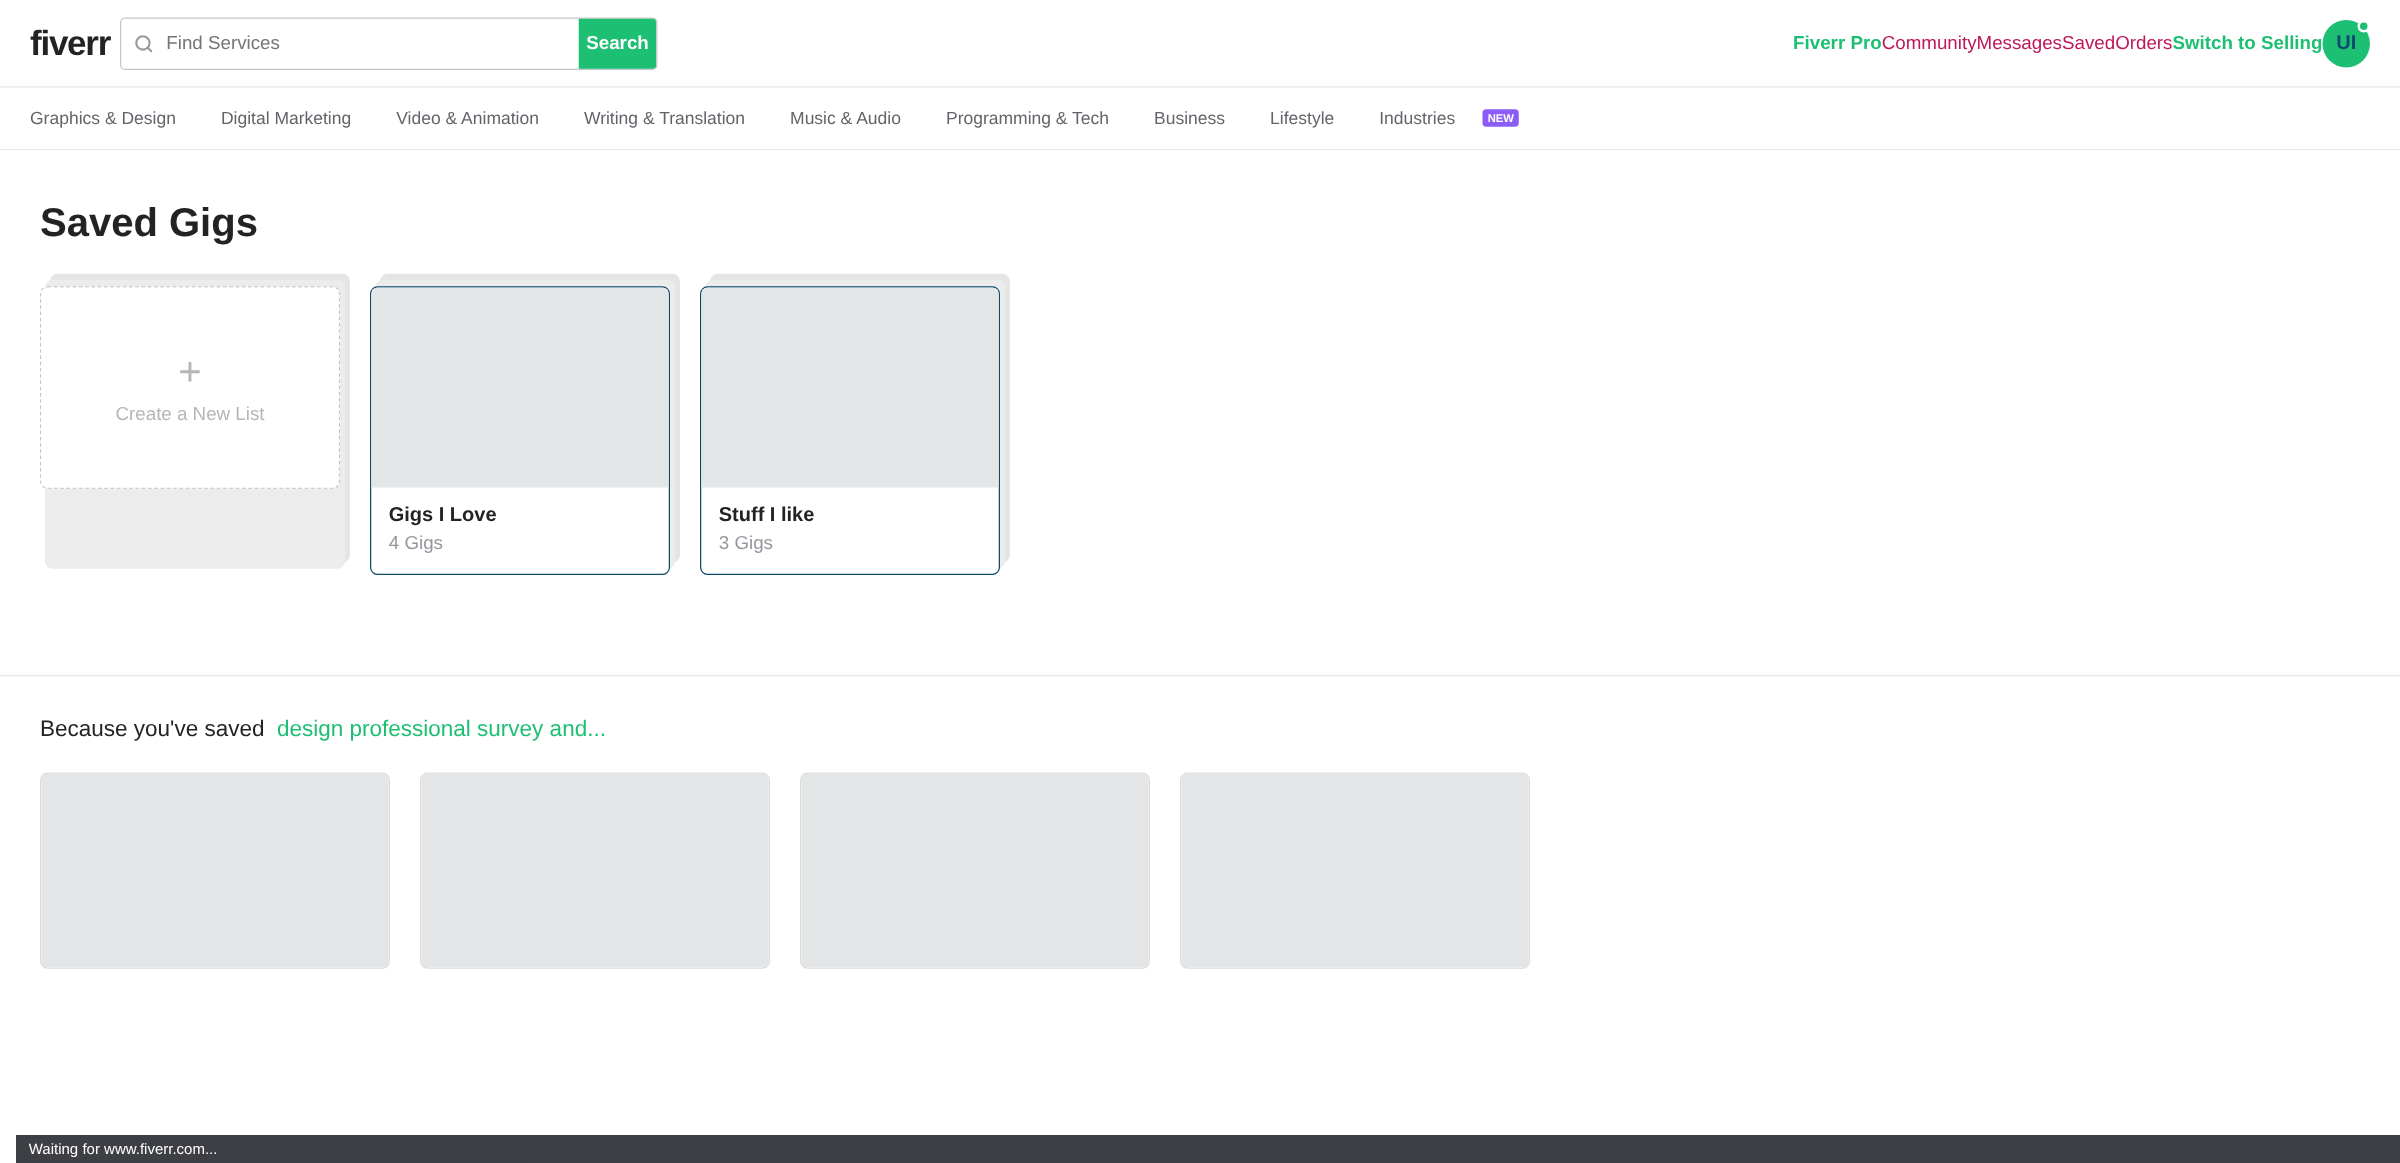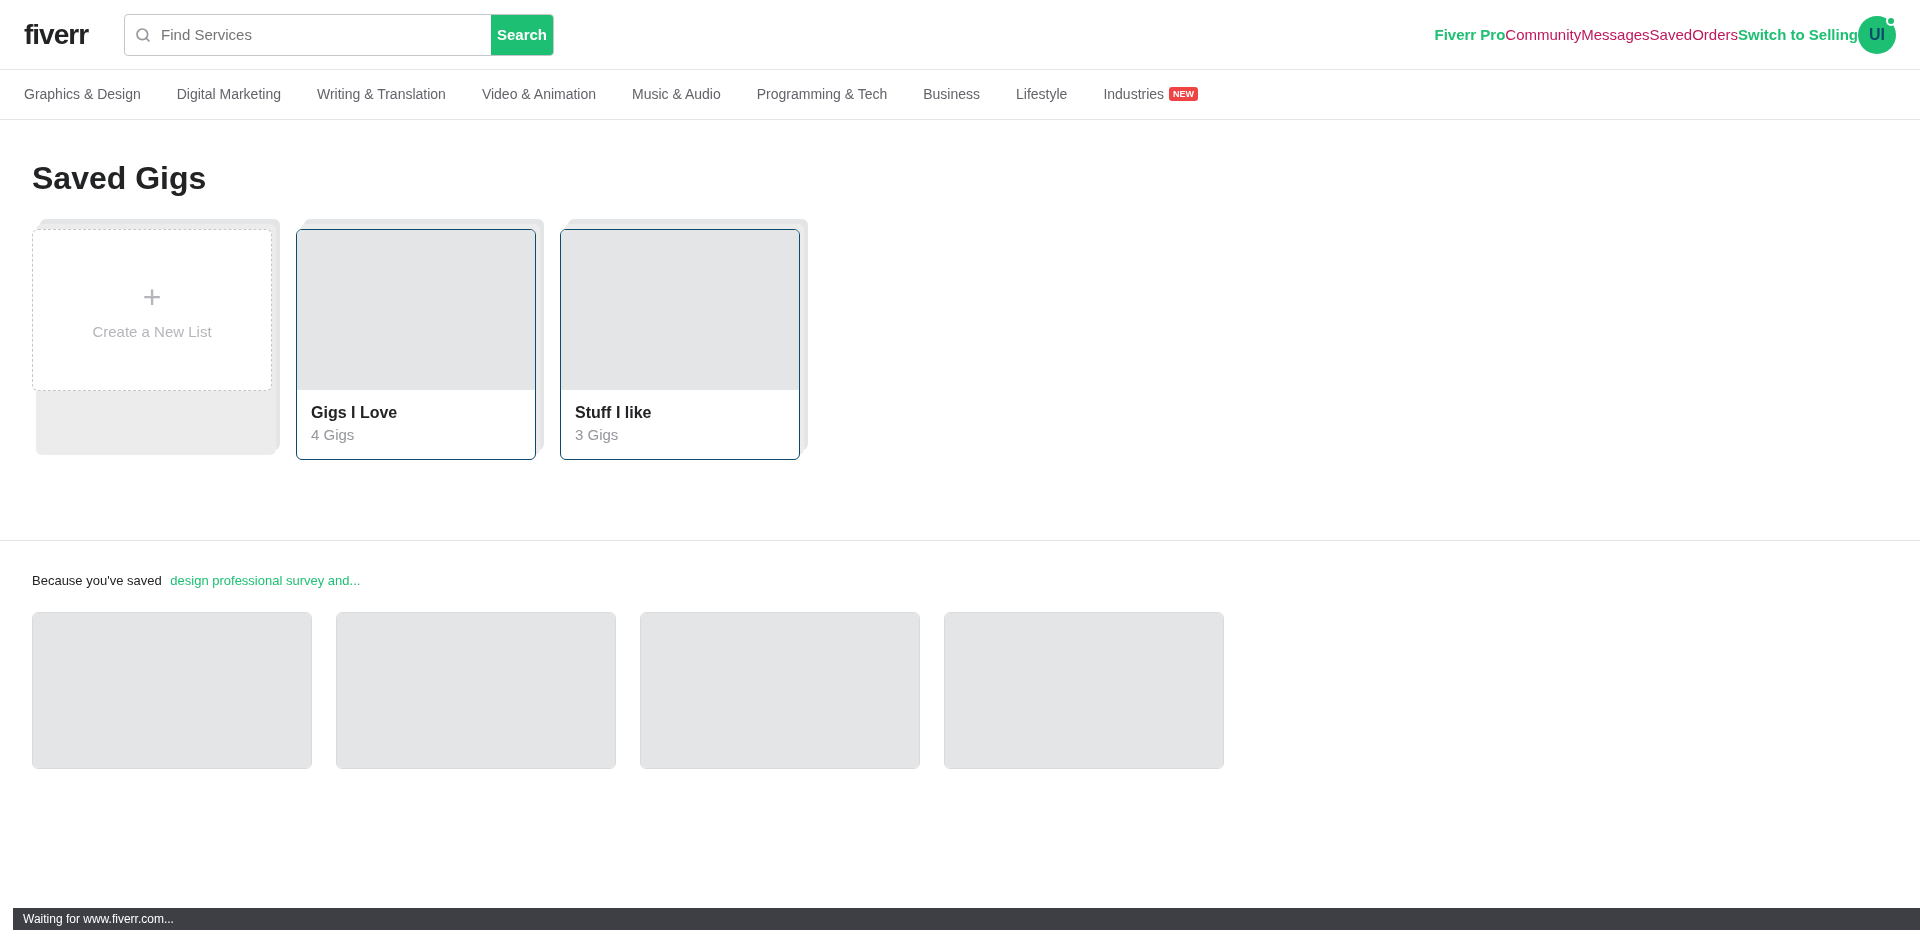--- a/index.html
+++ b/index.html
@@ -12,21 +12,21 @@
       padding: 0 24px;
       height: 70px;
       border-bottom: 1px solid #e4e5e7;
       background: #fff;
     }
     .logo {
       font-size: 28px;
       font-weight: 900;
       color: #222325;
       letter-spacing: -1px;
-      margin-right: 36px;
+      margin-right: 8px;
       cursor: pointer;
       text-align: center;
     }
     .search-bar {
       display: flex;
       align-items: center;
       flex: 0 0 430px;
       border: 1.5px solid #c5c6c9;
       border-radius: 4px;
       overflow: hidden;
@@ -115,27 +115,27 @@
       cursor: pointer;
       padding: 0 18px;
       height: 50px;
       display: flex;
       align-items: center;
       border-bottom: 2px solid transparent;
       text-decoration: none;
     }
     .cat-item:first-child { padding-left: 0; }
     .new-badge {
-      background: #ef4444;
+      background: #8b5cf6;
       color: #fff;
       font-size: 9px;
       font-weight: 700;
       padding: 2px 4px;
       border-radius: 3px;
-      margin-left: 5px;
+      margin-left: 22px;
       vertical-align: middle;
       text-align: center;
     }
 
     
     .main {
       padding: 40px 32px;
       max-width: 1400px;
     }
     .page-title {
@@ -241,21 +241,21 @@
       height: 1px;
       background: #e4e5e7;
       margin: 40px 0 0 0;
     }
 
     
     .because-section {
       padding: 32px 32px 0;
     }
     .because-title {
-      font-size: 13px;
+      font-size: 18px;
       color: #222325;
       margin-bottom: 24px;
     }
     .because-title a {
       color: #1dbf73;
       text-decoration: none;
     }
     .recommendation-cards {
       display: flex;
       gap: 24px;
@@ -314,22 +314,22 @@
     <div class="avatar">
       <span>UI</span>
       <div class="avatar-badge"></div>
     </div>
   </nav>
 </header>
 
 <nav class="category-nav">
   <a class="cat-item">Graphics &amp; Design</a>
   <a class="cat-item">Digital Marketing</a>
+  <a class="cat-item">Video &amp; Animation</a>
   <a class="cat-item">Writing &amp; Translation</a>
-  <a class="cat-item">Video &amp; Animation</a>
   <a class="cat-item">Music &amp; Audio</a>
   <a class="cat-item">Programming &amp; Tech</a>
   <a class="cat-item">Business</a>
   <a class="cat-item">Lifestyle</a>
   <a class="cat-item">Industries <span class="new-badge">NEW</span></a>
 </nav>
 
 <div class="main">
   <h1 class="page-title">Saved Gigs</h1>
 

